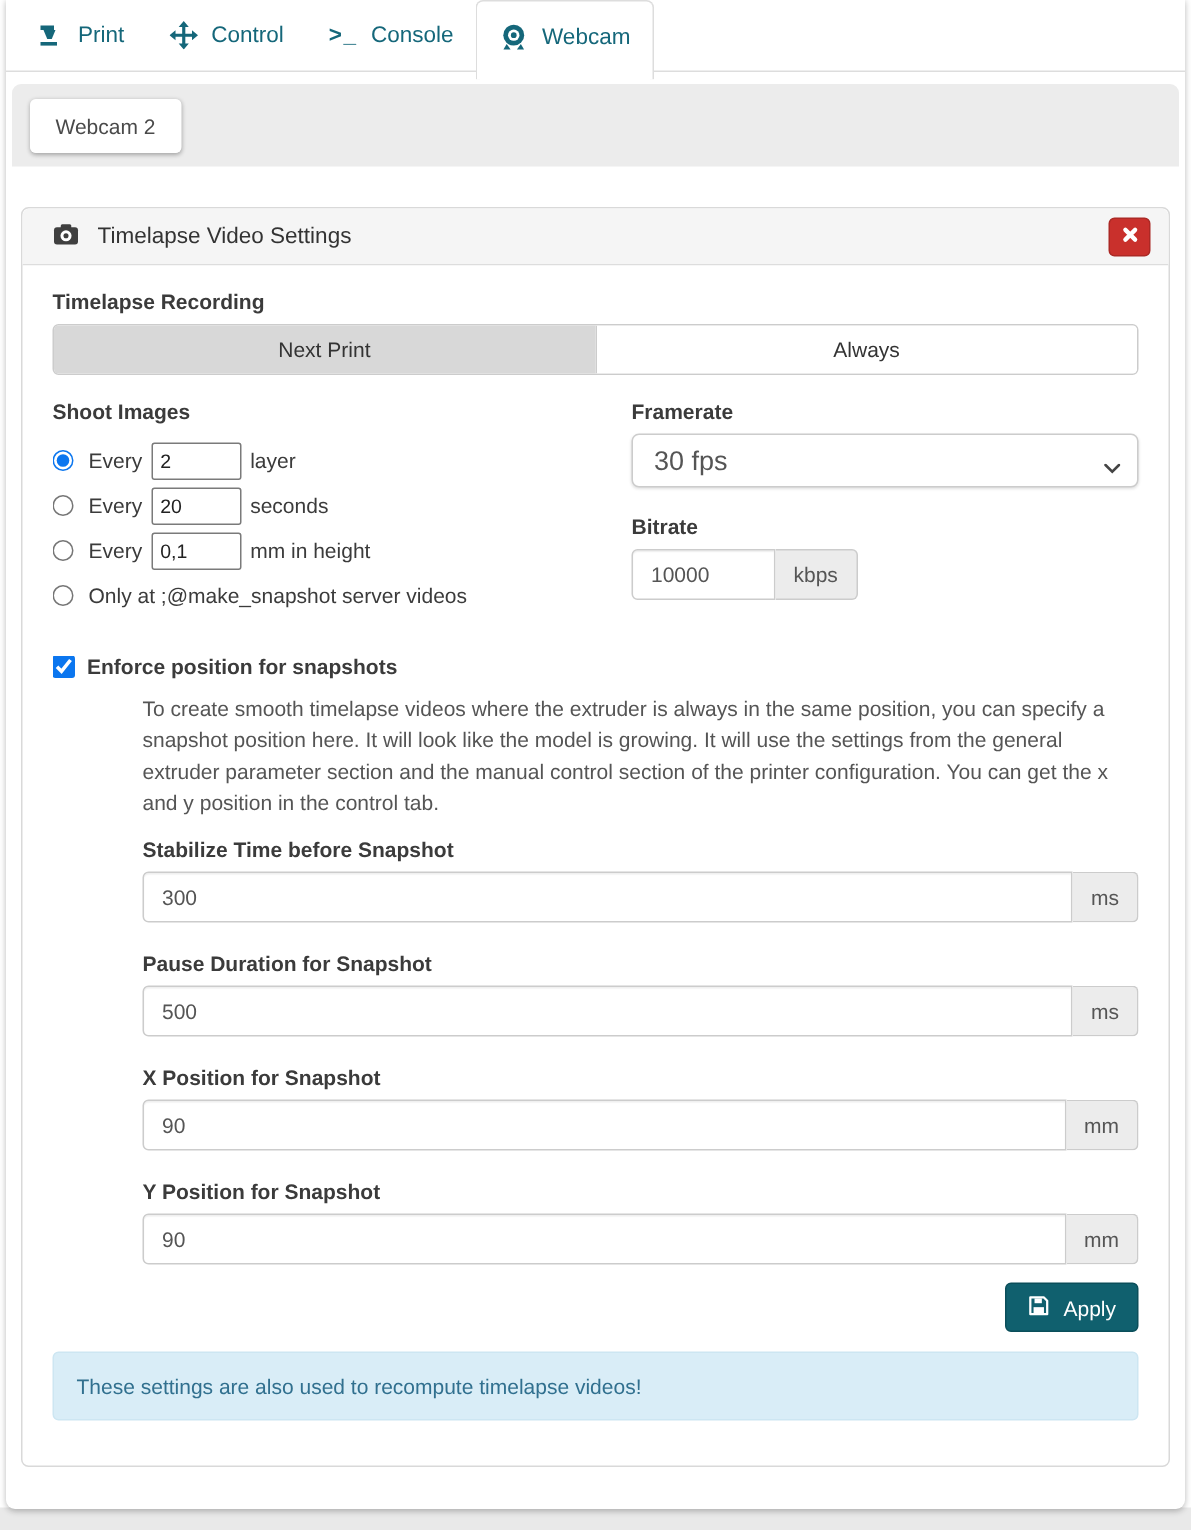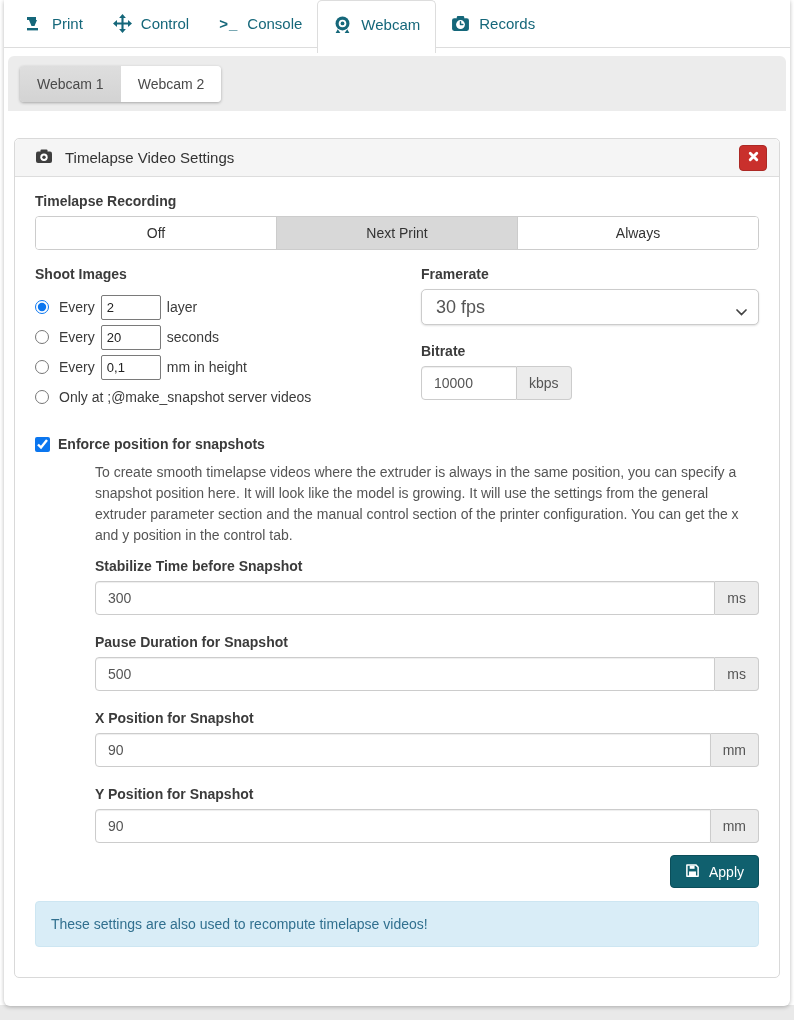--- a/index.html
+++ b/index.html
@@ -167,36 +167,24 @@
         <svg width="19" height="19" viewBox="0 0 18 18">
           <circle cx="9" cy="8" r="6.6" fill="#15677a"></circle>
           <circle cx="9" cy="8" r="3.6" fill="#ffffff"></circle>
           <circle cx="9" cy="8" r="1.8" fill="#15677a"></circle>
           <path d="M4.5 13.5 L2.5 17 H7 Z" fill="#15677a"></path>
           <path d="M13.5 13.5 L15.5 17 H11 Z" fill="#15677a"></path>
         </svg>
       </span>
       <span>Webcam</span>
     </div>
-    <div class="nav-tab">
-      <span>
-        <svg width="19" height="19" viewBox="0 0 18 18">
-          <rect x="5.5" y="2" width="7" height="4" rx="1" fill="#15677a"></rect>
-          <rect x="1" y="4" width="16" height="12" rx="2" fill="#15677a"></rect>
-          <circle cx="9" cy="10" r="4.2" fill="#ffffff"></circle>
-          <path d="M9 10 V7.3 M9 10 H11.2" stroke="#15677a" stroke-width="1.4" fill="none" stroke-linecap="round"></path>
-        </svg>
-      </span>
-      <span>Records</span>
-    </div>
   </div>
 
   <div class="subtab-strip">
     <div class="webcam-btn-group">
-      <button class="webcam-btn selected">Webcam 1</button>
       <button class="webcam-btn">Webcam 2</button>
     </div>
   </div>
 
   <div class="card">
     <div class="card-header">
       <span>
         <svg width="18" height="18" viewBox="0 0 18 18">
           <rect x="5.5" y="2.5" width="7" height="4" rx="1" fill="#3f3f3f"></rect>
           <rect x="1" y="4.5" width="16" height="11.5" rx="2" fill="#3f3f3f"></rect>
@@ -211,21 +199,20 @@
             <path d="M3.5 3.5 L10.5 10.5 M10.5 3.5 L3.5 10.5" stroke="#ffffff" stroke-width="3.1" stroke-linecap="round"></path>
           </svg>
         </span>
       </button>
     </div>
 
     <div class="card-body">
 
       <div class="form-label">Timelapse Recording</div>
       <div class="seg-group">
-        <button class="seg-btn">Off</button>
         <button class="seg-btn selected">Next Print</button>
         <button class="seg-btn">Always</button>
       </div>
 
       <div class="two-col">
         <div class="col-left">
           <div class="form-label" style="margin-bottom:10px;">Shoot Images</div>
 
           <div class="radio-row">
             <input type="radio" name="shoot" checked="true" style="">

